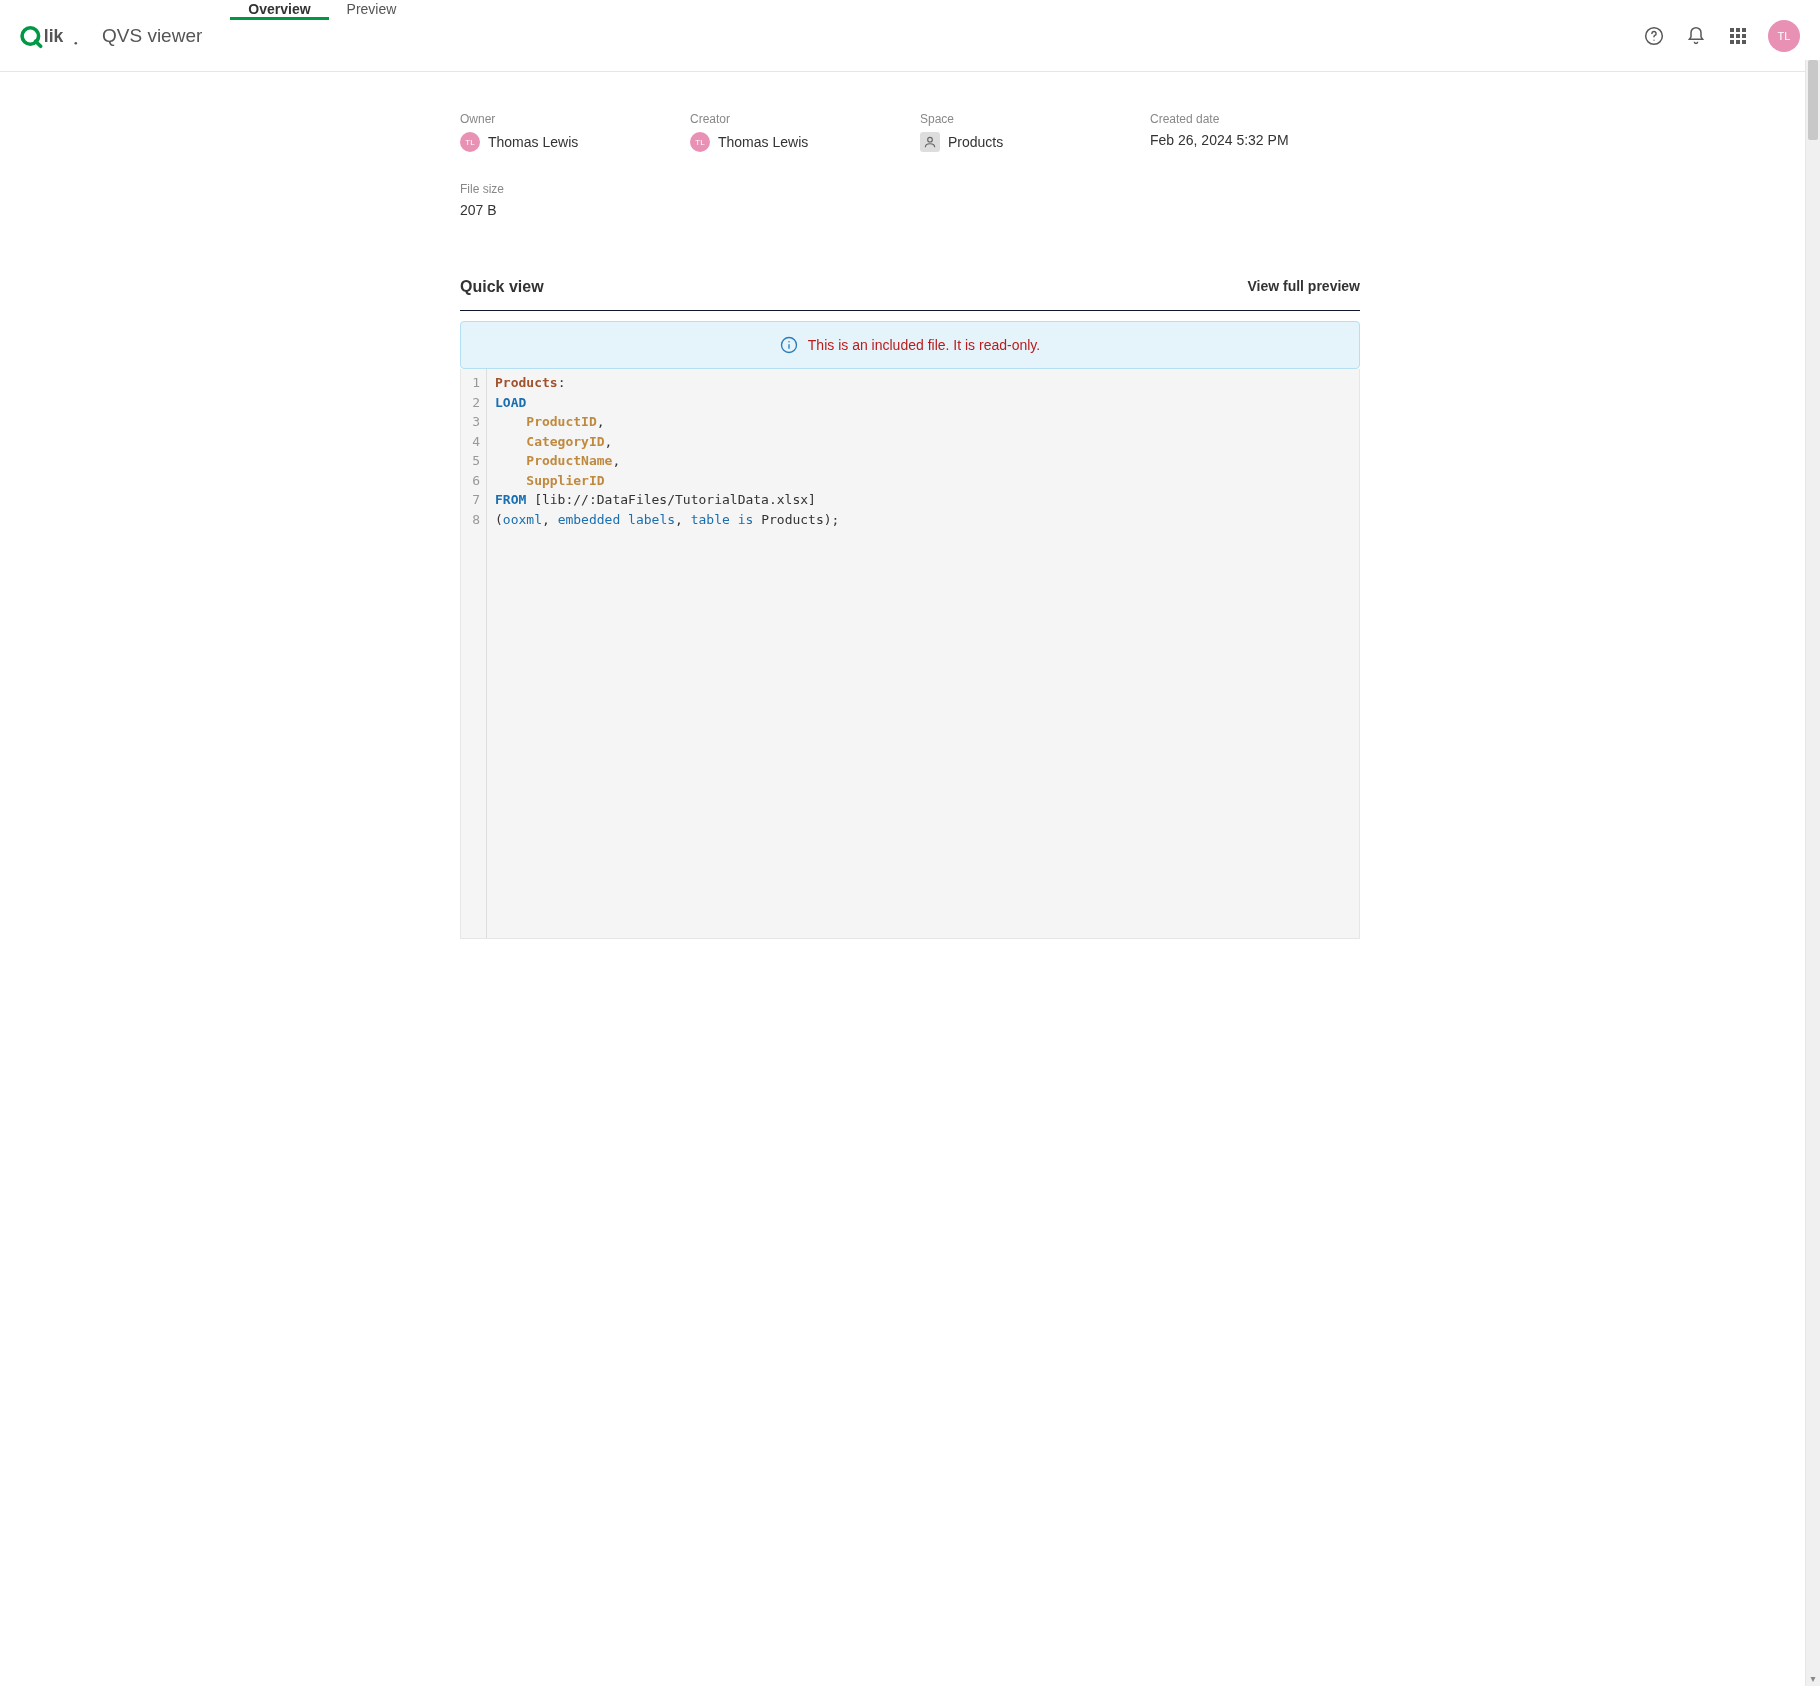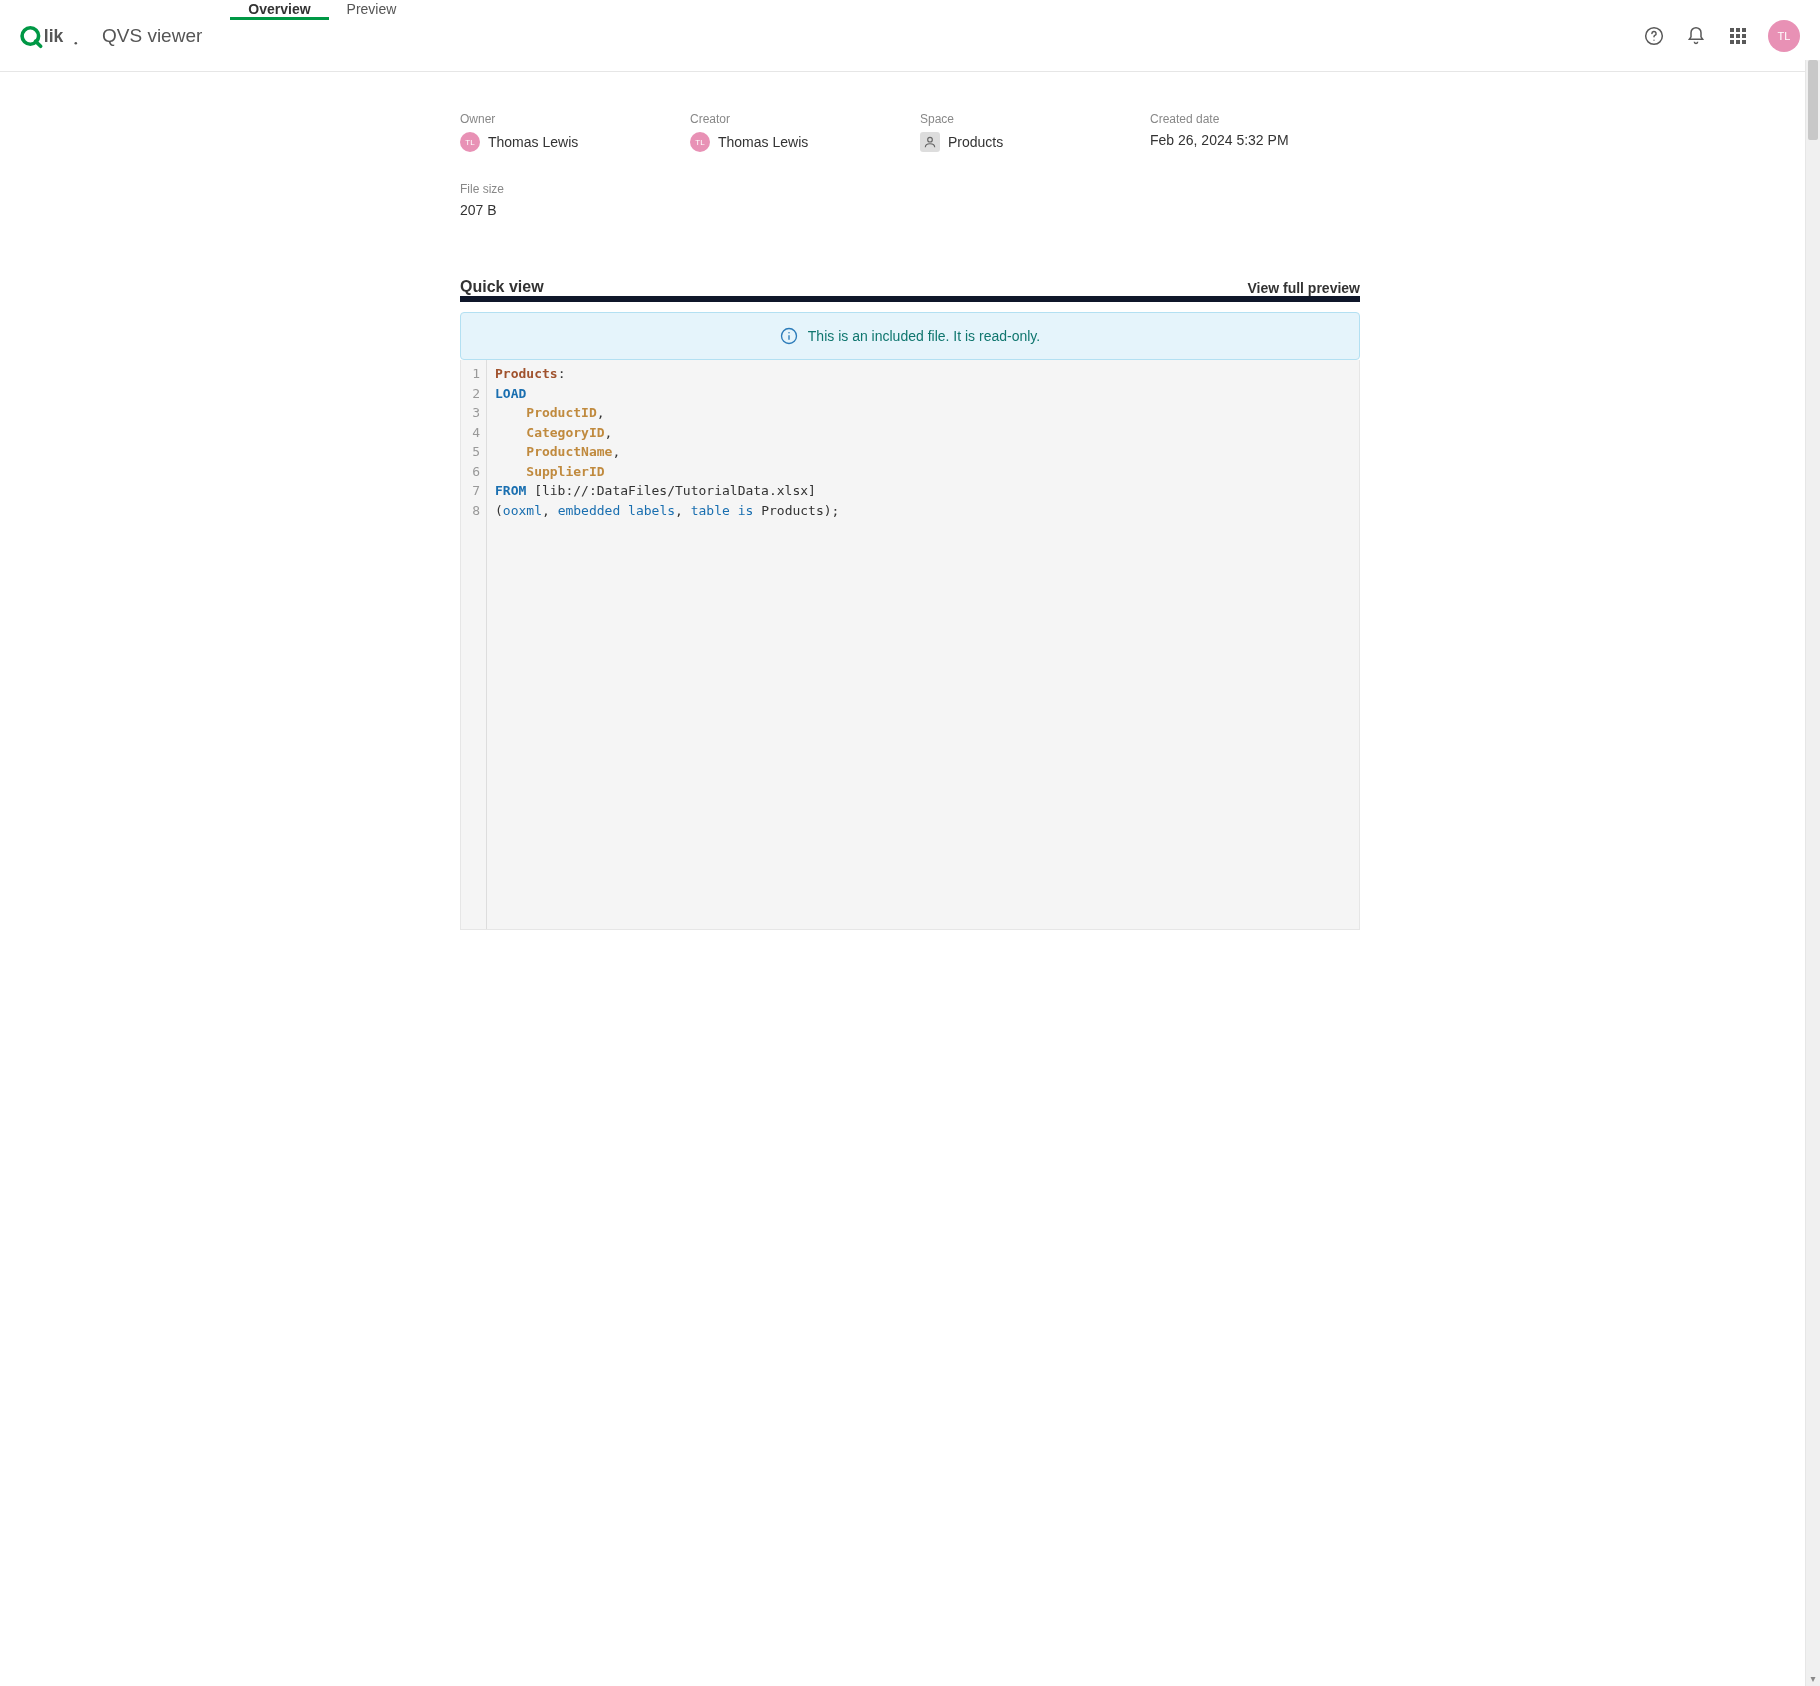--- a/index.html
+++ b/index.html
@@ -120,23 +120,24 @@
     gap: 8px;
   }
   .space-icon {
     width: 20px; height: 20px;
     background: #ddd;
     border-radius: 3px;
     display: flex; align-items: center; justify-content: center;
   }
   .section-row {
     display: flex;
-    align-items: flex-end;
+    align-items: flex-start;
     justify-content: space-between;
-    border-bottom: 6px solid #0f172a;
+    border-bottom: 1px solid #0f172a;
+    padding-bottom: 14px;
     margin-bottom: 0;
   }
   .section-title {
     font-size: 16px;
     font-weight: 600;
     color: #333;
   }
   .section-link {
     font-size: 14px;
     font-weight: 600;
@@ -145,21 +146,21 @@
   }
   .info-banner {
     background: #e5f4fb;
     border: 1px solid #b3e0f2;
     border-radius: 4px;
     padding: 14px;
     display: flex;
     align-items: center;
     justify-content: center;
     gap: 10px;
-    color: #0f766e;
+    color: #b91c1c;
     font-size: 14px;
     margin-top: 10px;
   }
   .info-banner svg { flex-shrink: 0; }
   .code-panel {
     border: 1px solid #e6e6e6;
     border-top: none;
     background: #f5f5f5;
     display: flex;
     font-family: "Menlo", "Monaco", "Consolas", monospace;

